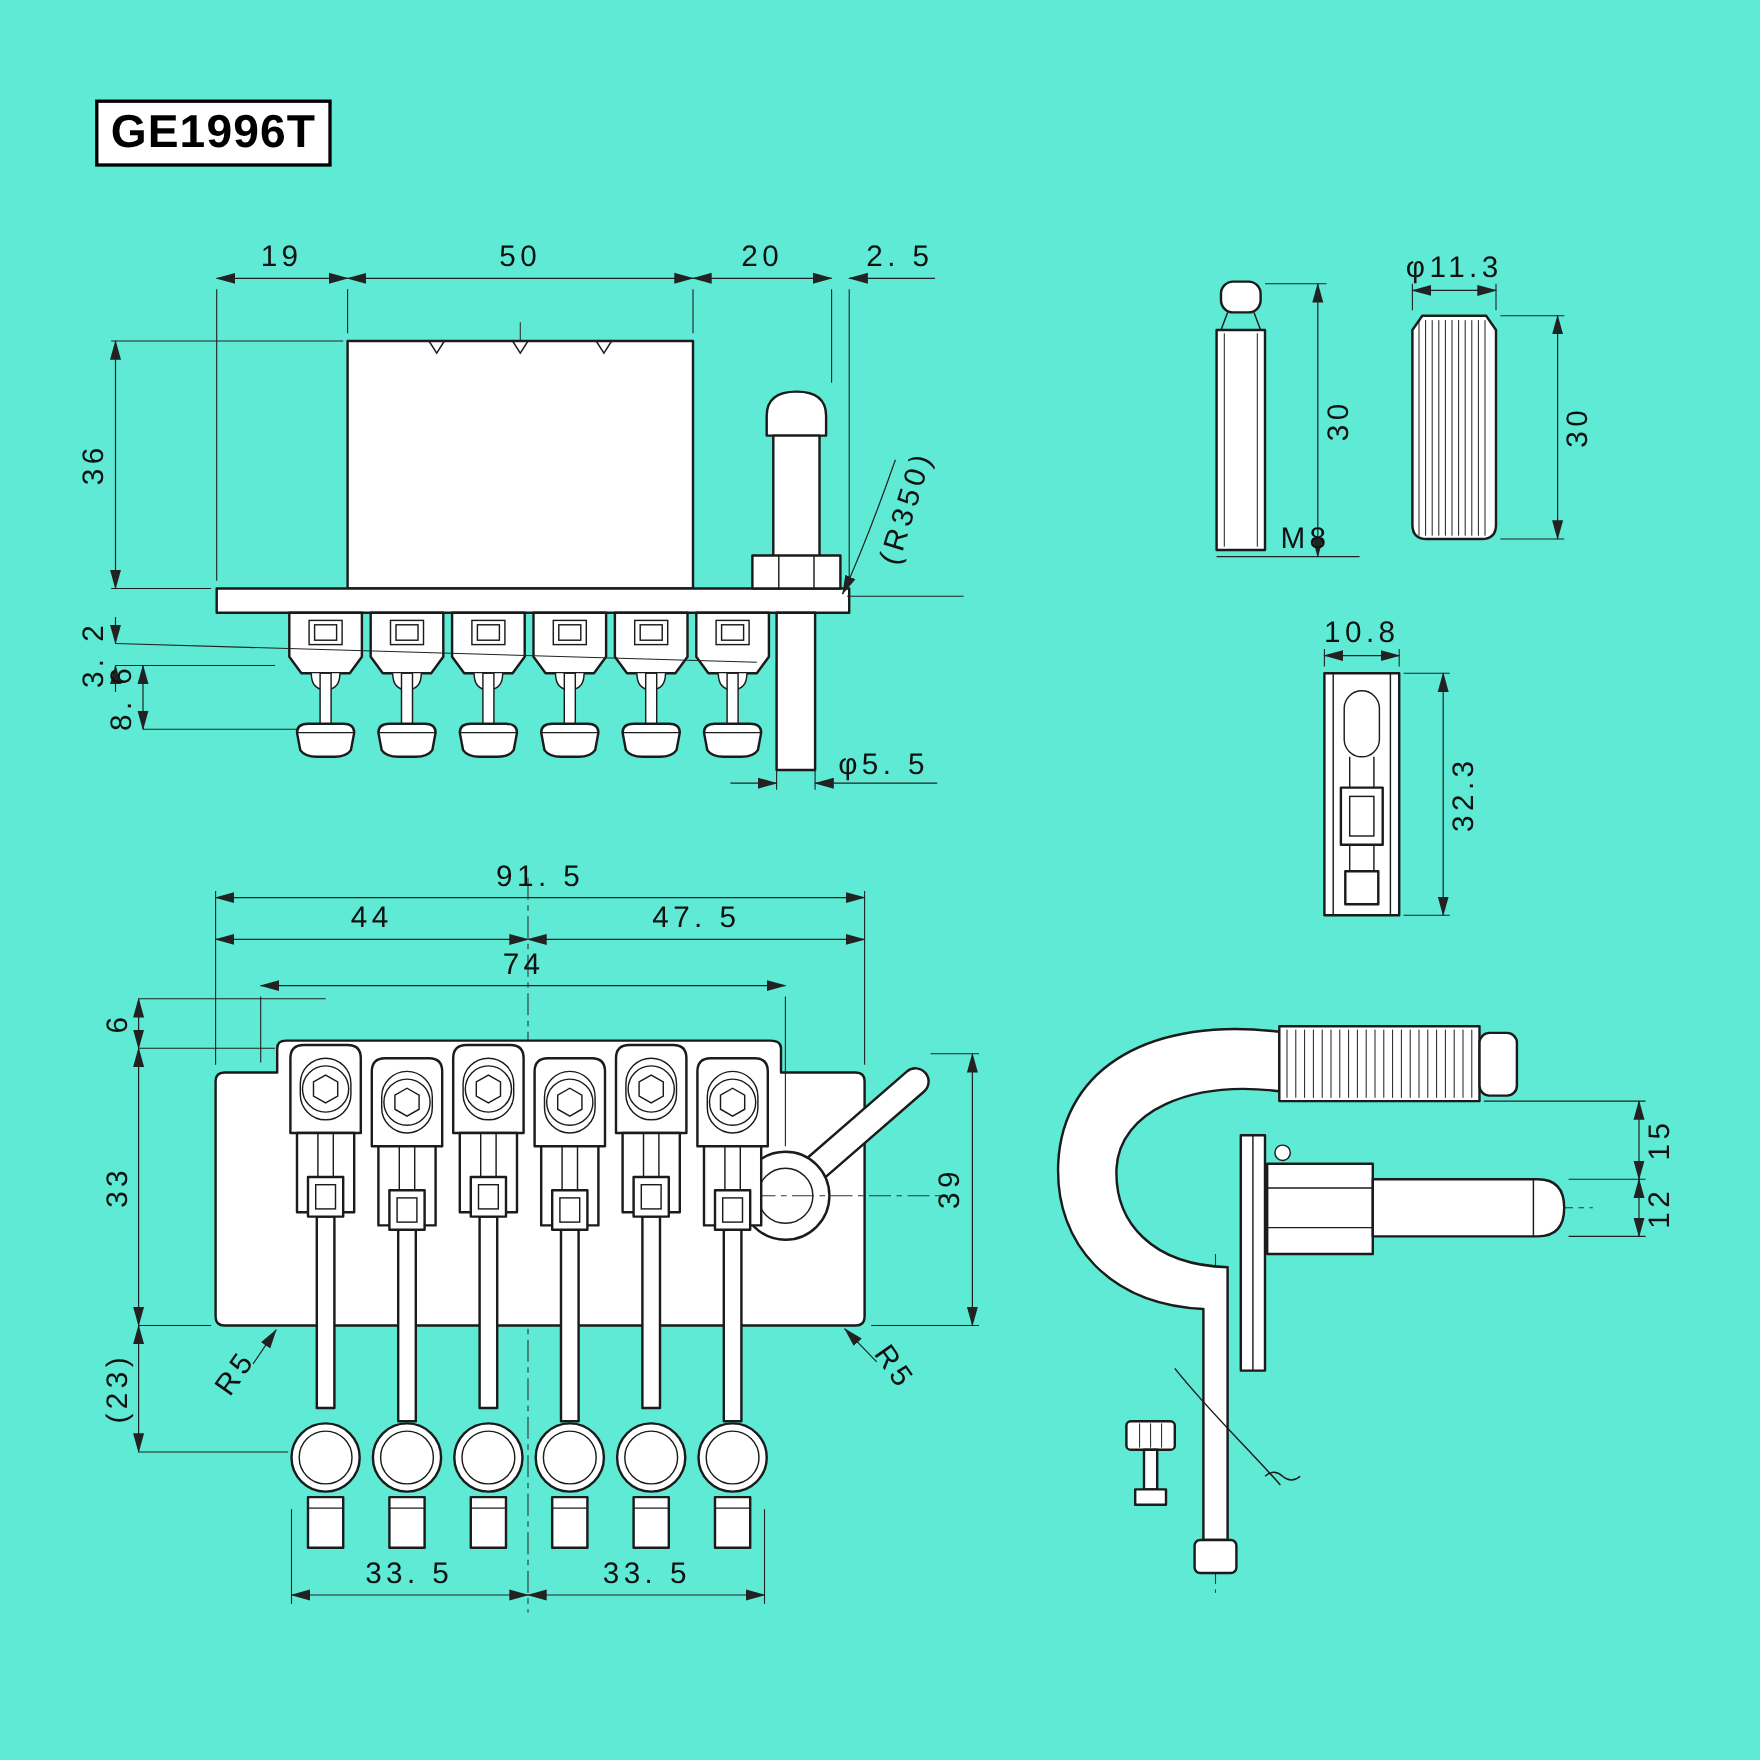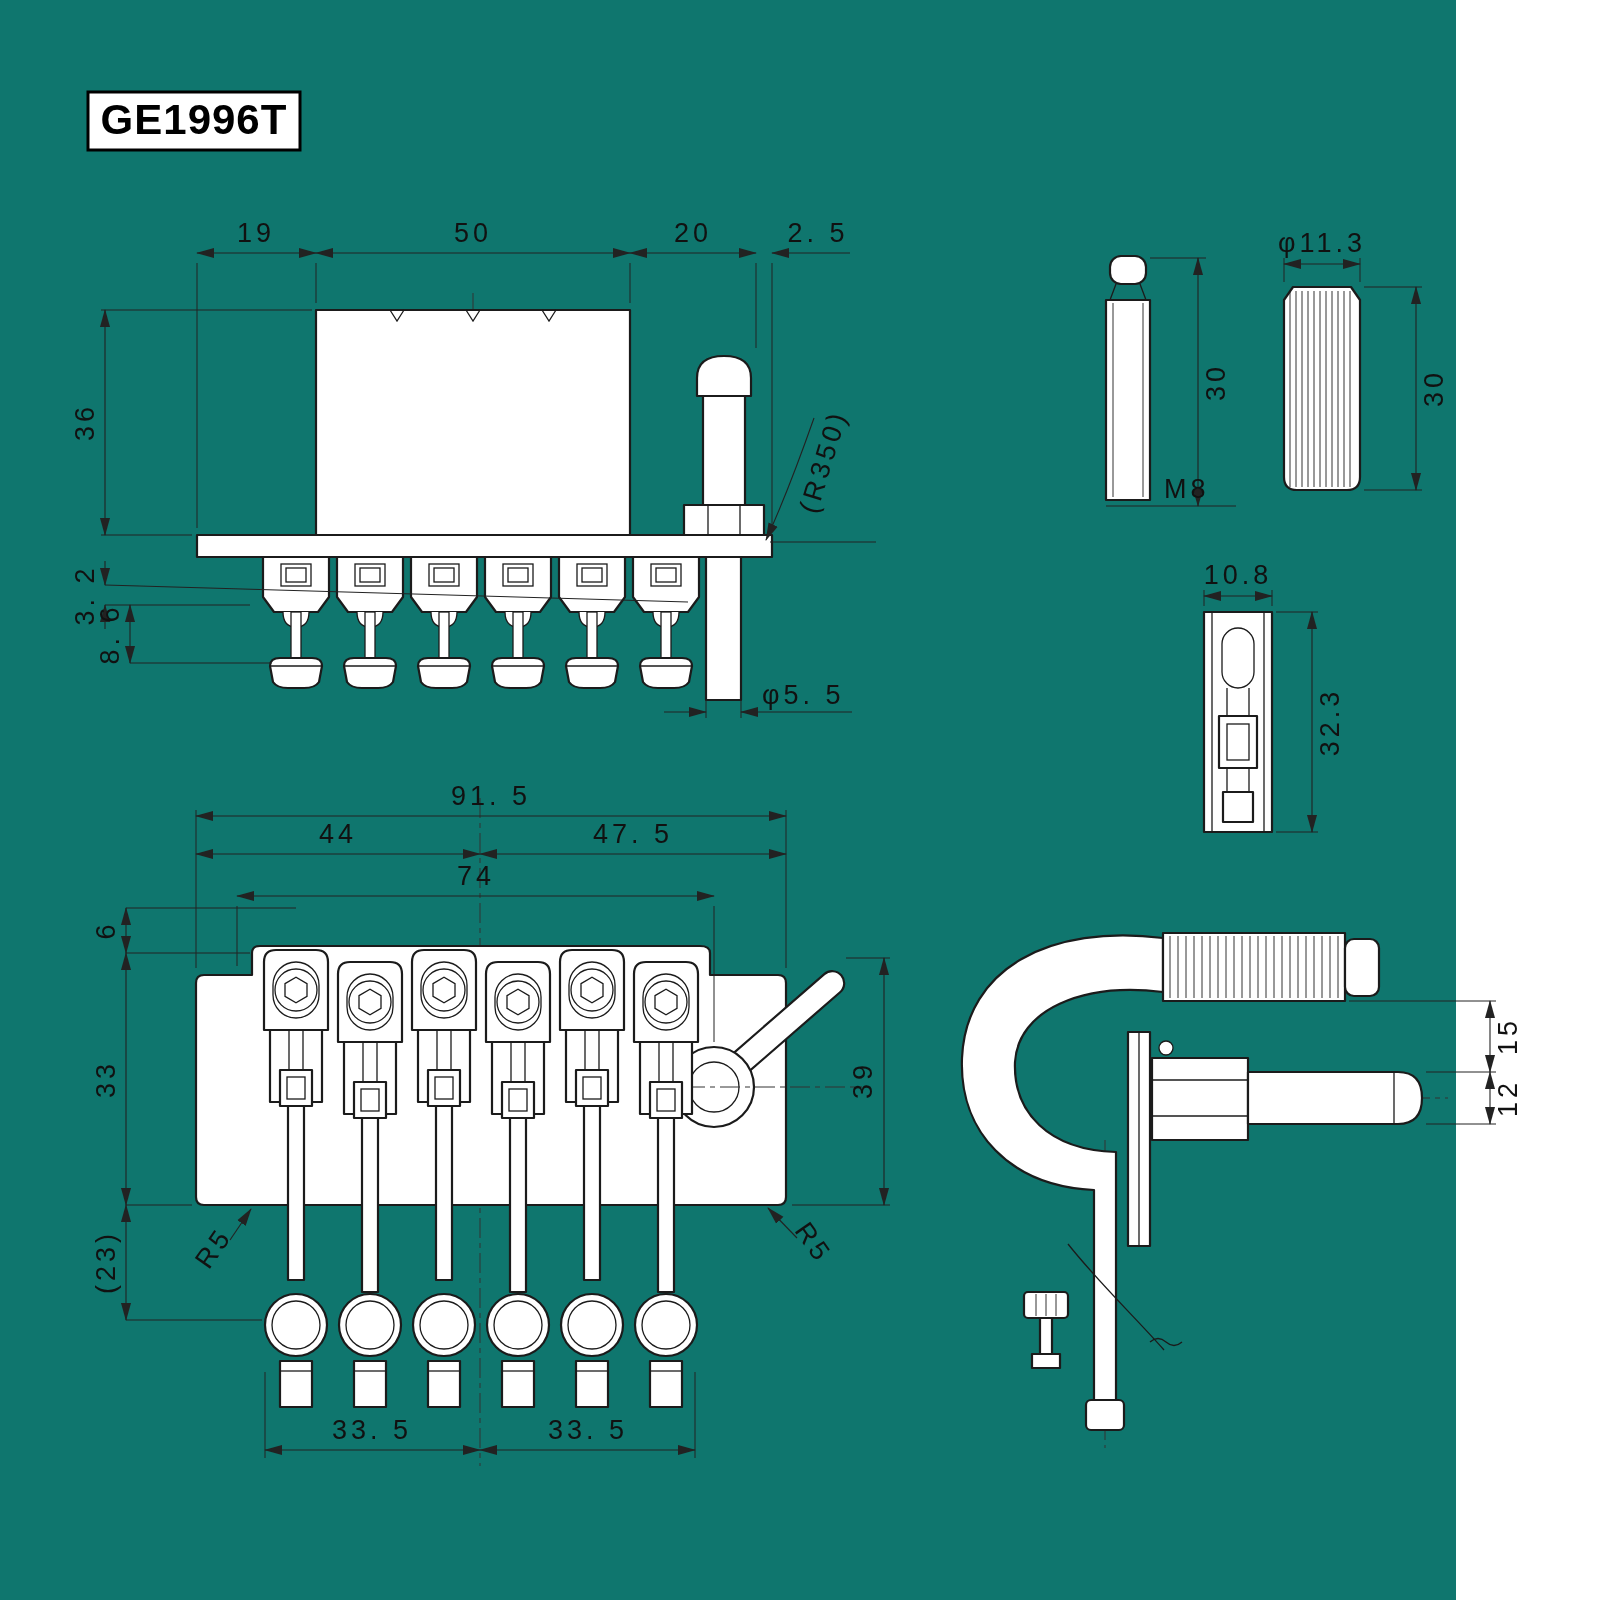--- a/index.html
+++ b/index.html
@@ -1,16 +1,16 @@
 <!DOCTYPE html>
 <html><head>
 <meta charset="utf-8">
 <style>
   html,body{margin:0;padding:0;background:#fff;}
-  .stage{width:1456px;height:1600px;position:relative;background:#0f766e;font-family:"Liberation Sans",sans-serif;}
+  .stage{width:1600px;height:1600px;position:relative;background:#5eead4;font-family:"Liberation Sans",sans-serif;}
   svg{display:block;}
   .part{fill:#fff;stroke:#1b1b1b;stroke-width:2.2;stroke-linejoin:round;stroke-linecap:round;}
   .thin2{fill:none;stroke:#1b1b1b;stroke-width:1.3;}
   .thin2f{fill:#fff;stroke:#1b1b1b;stroke-width:1.3;}
   .knurl{fill:none;stroke:#1b1b1b;stroke-width:0.9;}
   .dimline{fill:none;stroke:#222;stroke-width:1.1;}
   .ext{fill:none;stroke:#222;stroke-width:1;}
   .cl{fill:none;stroke:#333;stroke-width:1;stroke-dasharray:20 5 5 5;}
   text.dim{font-size:27px;letter-spacing:4px;fill:#111;font-family:"Liberation Sans",sans-serif;}
   text.title-text{font-size:42px;font-weight:bold;letter-spacing:1px;fill:#000;font-family:"Liberation Sans",sans-serif;}

